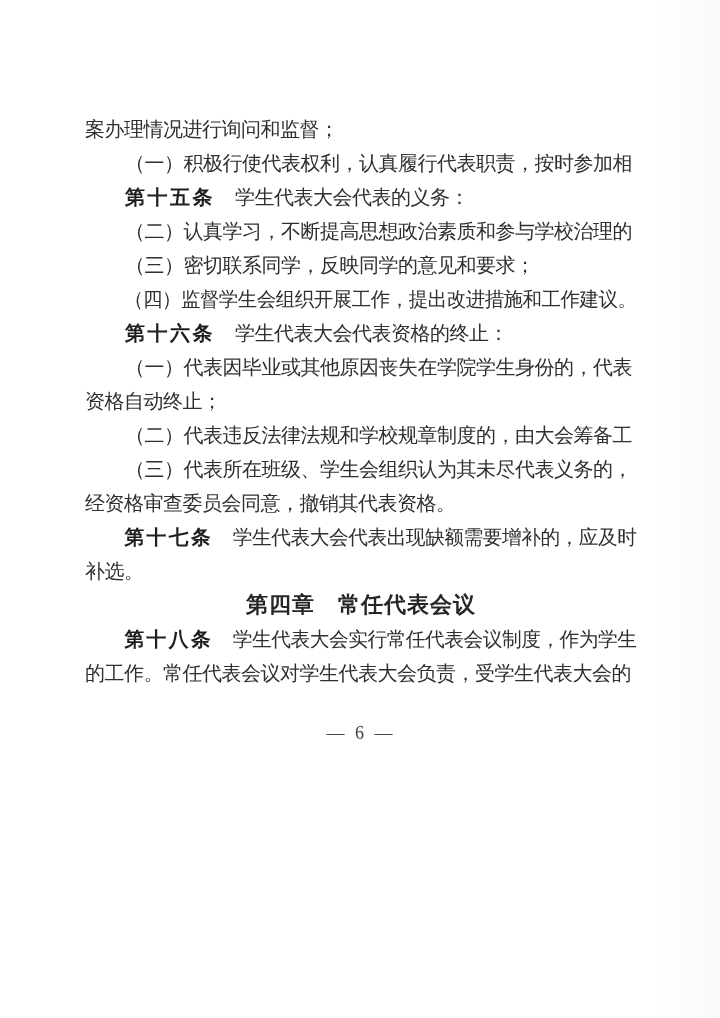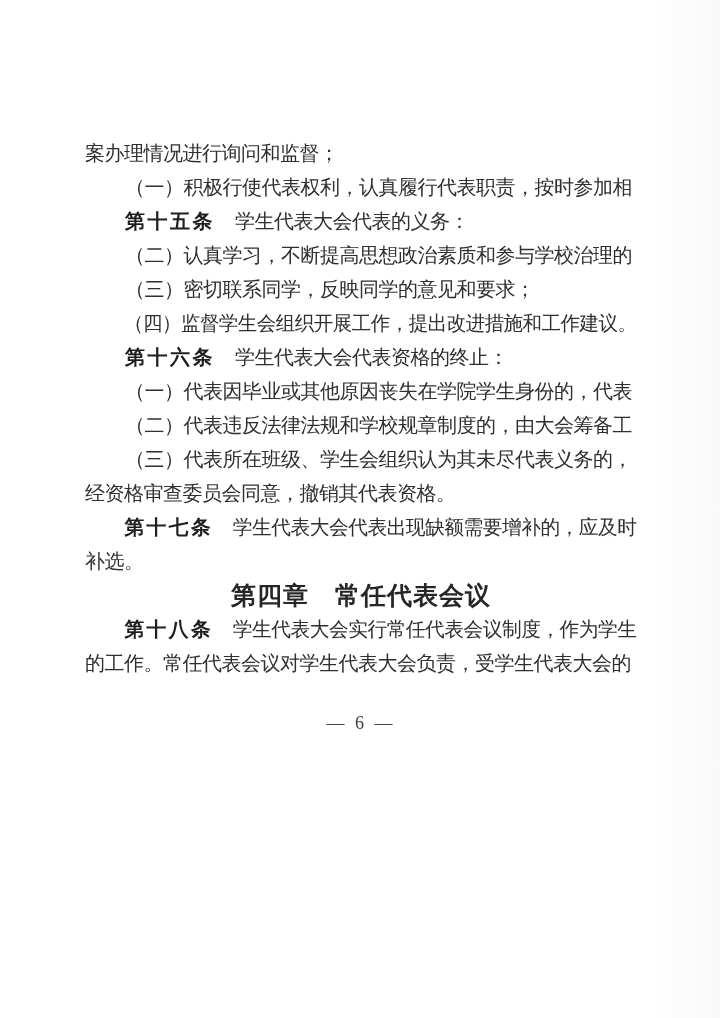--- a/index.html
+++ b/index.html
@@ -11,21 +11,21 @@
     position: relative;
     width: 720px;
     height: 1018px;
     background: #ffffff;
     overflow: hidden;
     font-family: "Liberation Serif", "DejaVu Serif", serif;
   }
   .text-block {
     position: absolute;
     left: 85px;
-    top: 136px;
+    top: 112px;
     width: 552px;
   }
   .line {
     height: 34px;
     line-height: 34px;
     font-size: 20px;
     letter-spacing: -0.5px;
     color: #2f2f2f;
     white-space: nowrap;
     text-align: left;
@@ -37,21 +37,21 @@
     font-weight: bold;
     color: #1e1e1e;
     letter-spacing: 2.5px;
     margin-right: 20px;
   }
   .line.chapter {
     text-align: center;
     text-indent: 0;
     font-family: "Liberation Sans", "DejaVu Sans", sans-serif;
     font-weight: bold;
-    font-size: 25px;
+    font-size: 22px;
     color: #262626;
     letter-spacing: 1px;
   }
   .footer {
     margin-top: 32px;
     text-align: center;
     font-size: 18px;
     line-height: 22px;
     color: #3d3d3d;
     letter-spacing: 3px;
@@ -74,20 +74,21 @@
   <div class="text-block">
     <div>
         <div class="line">案办理情况进行询问和监督；</div>
         <div class="line indent">（一）积极行使代表权利，认真履行代表职责，按时参加相</div>
         <div class="line indent"><span class="head">第十五条</span>学生代表大会代表的义务：</div>
         <div class="line indent">（二）认真学习，不断提高思想政治素质和参与学校治理的</div>
         <div class="line indent">（三）密切联系同学，反映同学的意见和要求；</div>
         <div class="line indent" style="transform-origin: left center; transform: scaleX(0.973545);">（四）监督学生会组织开展工作，提出改进措施和工作建议。</div>
         <div class="line indent"><span class="head">第十六条</span>学生代表大会代表资格的终止：</div>
         <div class="line indent">（一）代表因毕业或其他原因丧失在学院学生身份的，代表</div>
+        <div class="line">资格自动终止；</div>
         <div class="line indent">（二）代表违反法律法规和学校规章制度的，由大会筹备工</div>
         <div class="line indent">（三）代表所在班级、学生会组织认为其未尽代表义务的，</div>
         <div class="line">经资格审查委员会同意，撤销其代表资格。</div>
         <div class="line indent" style="transform-origin: left center; transform: scaleX(0.985714);"><span class="head">第十七条</span>学生代表大会代表出现缺额需要增补的，应及时</div>
         <div class="line">补选。</div>
         <div class="line chapter">第四章　常任代表会议</div>
         <div class="line indent" style="transform-origin: left center; transform: scaleX(0.985714);"><span class="head">第十八条</span>学生代表大会实行常任代表会议制度，作为学生</div>
         <div class="line">的工作。常任代表会议对学生代表大会负责，受学生代表大会的</div>
       </div>
     <div class="footer">— 6 —</div>

